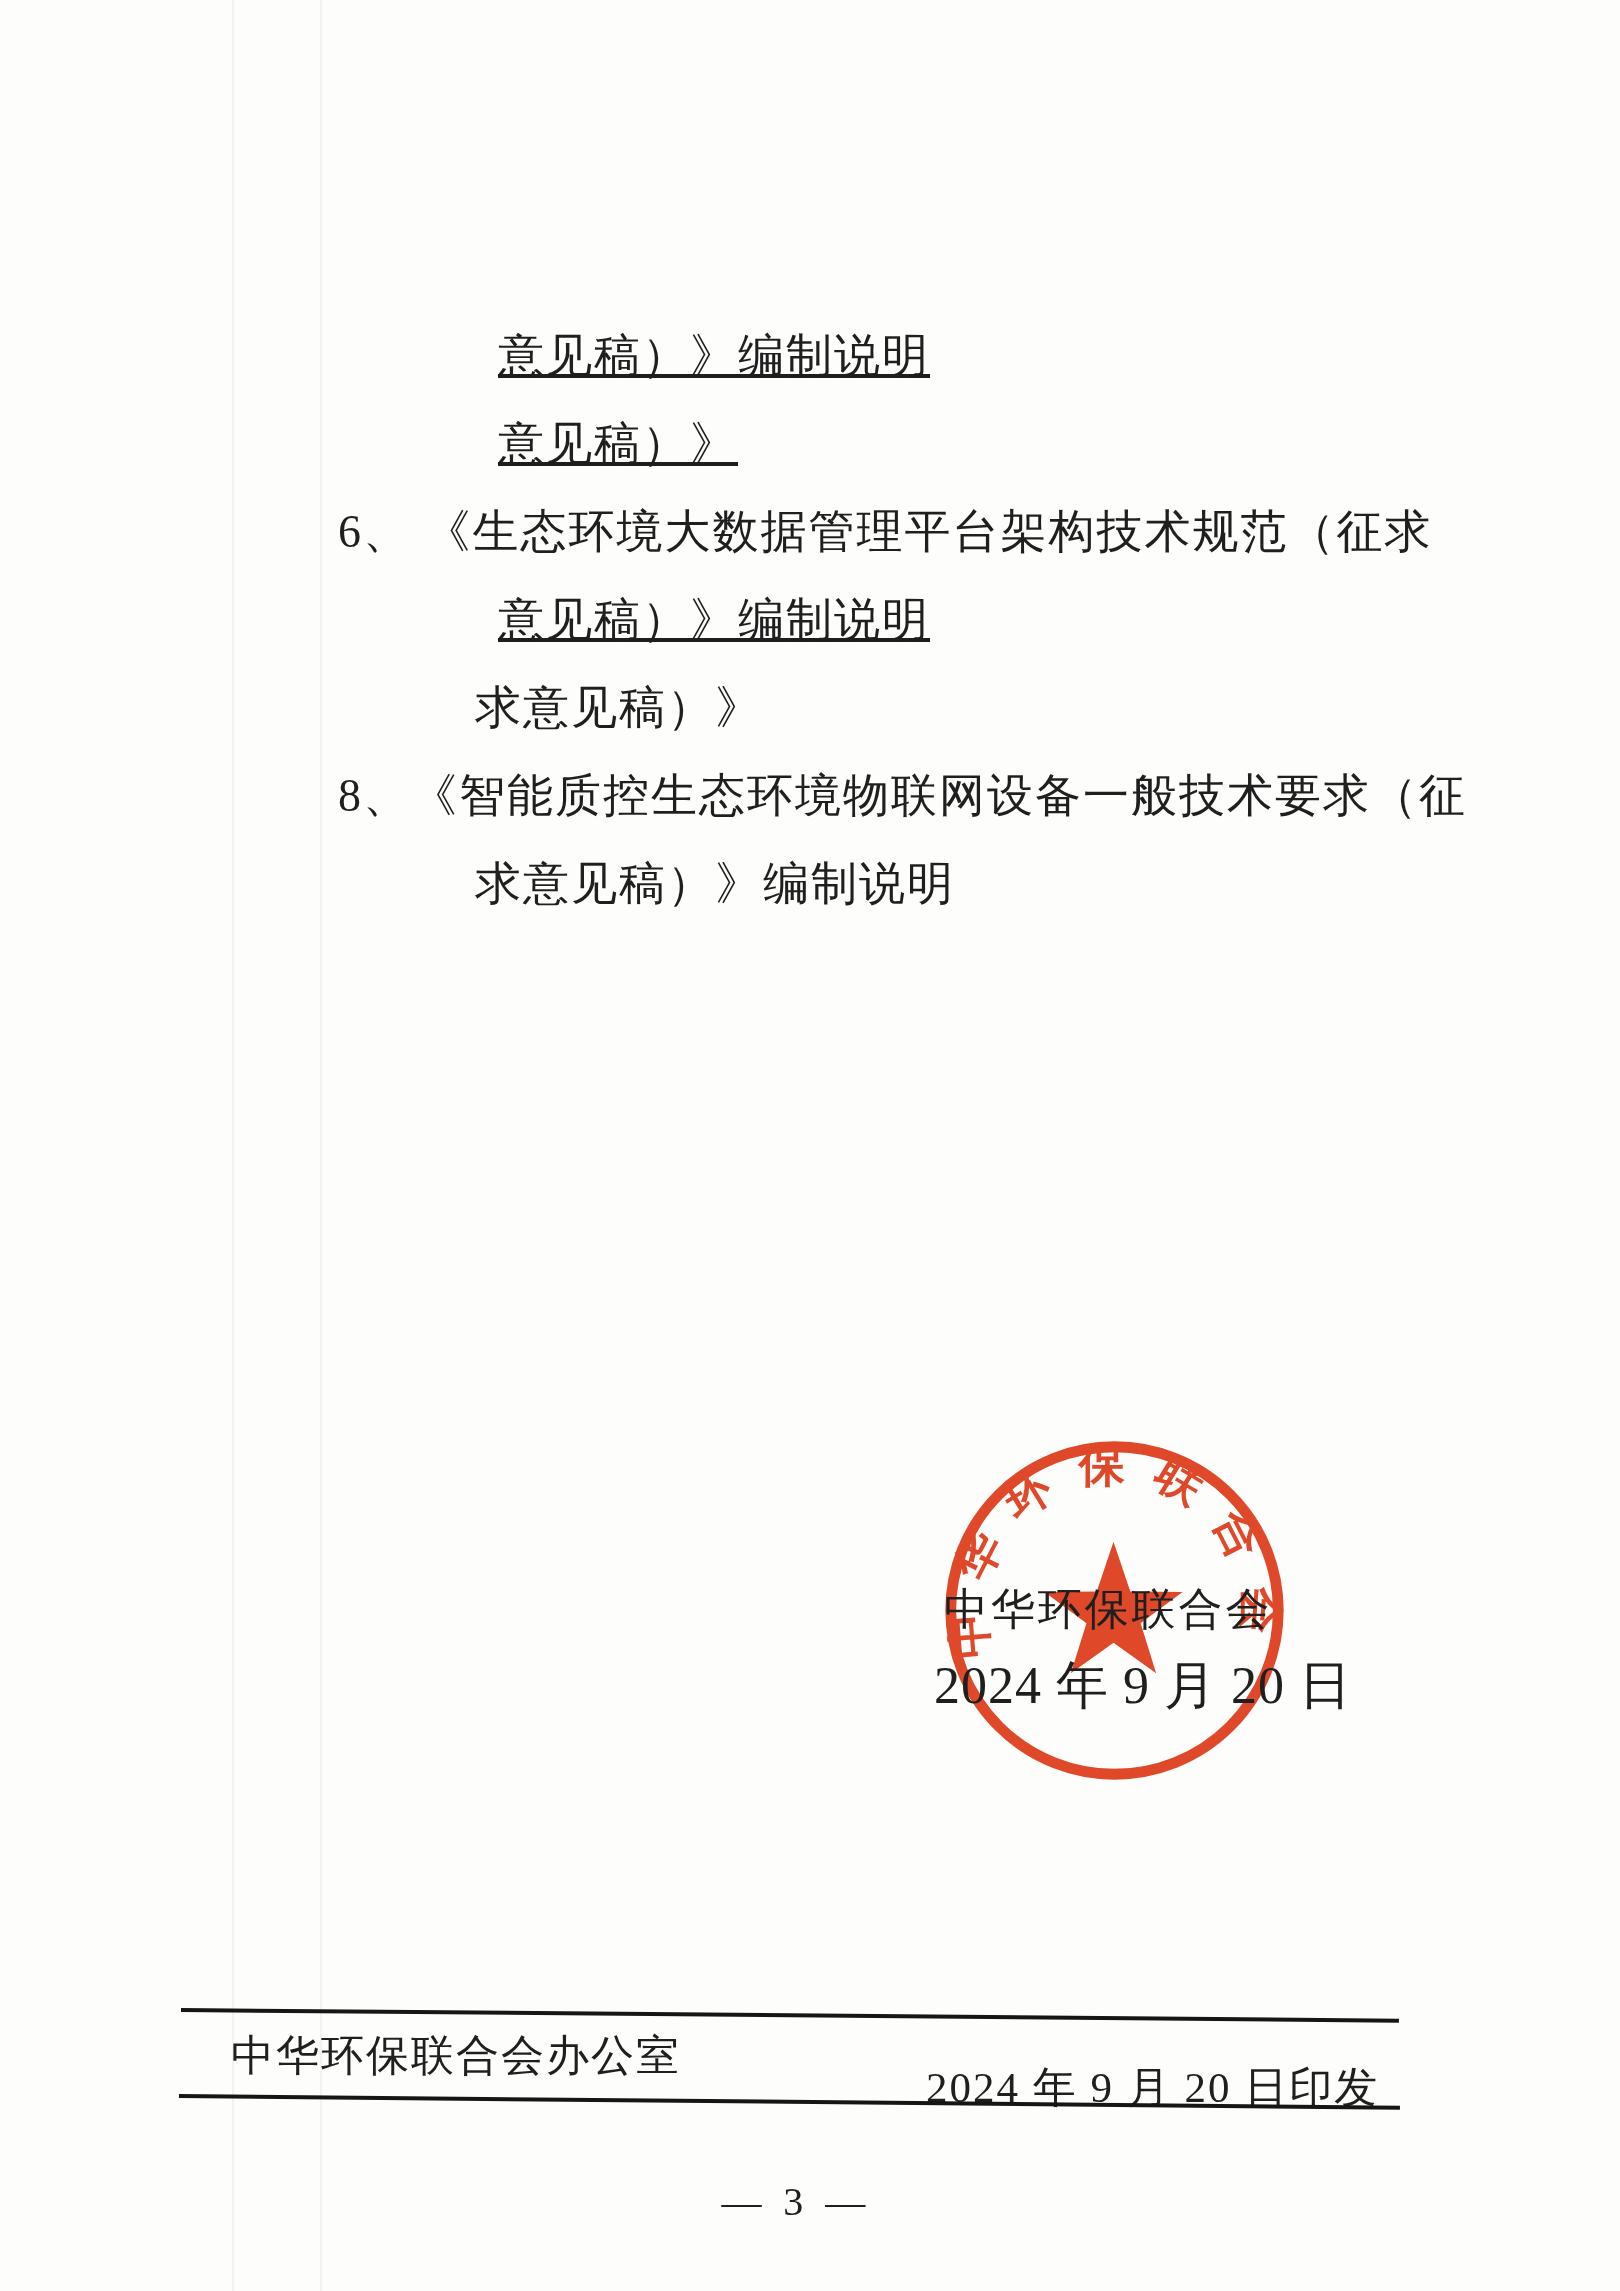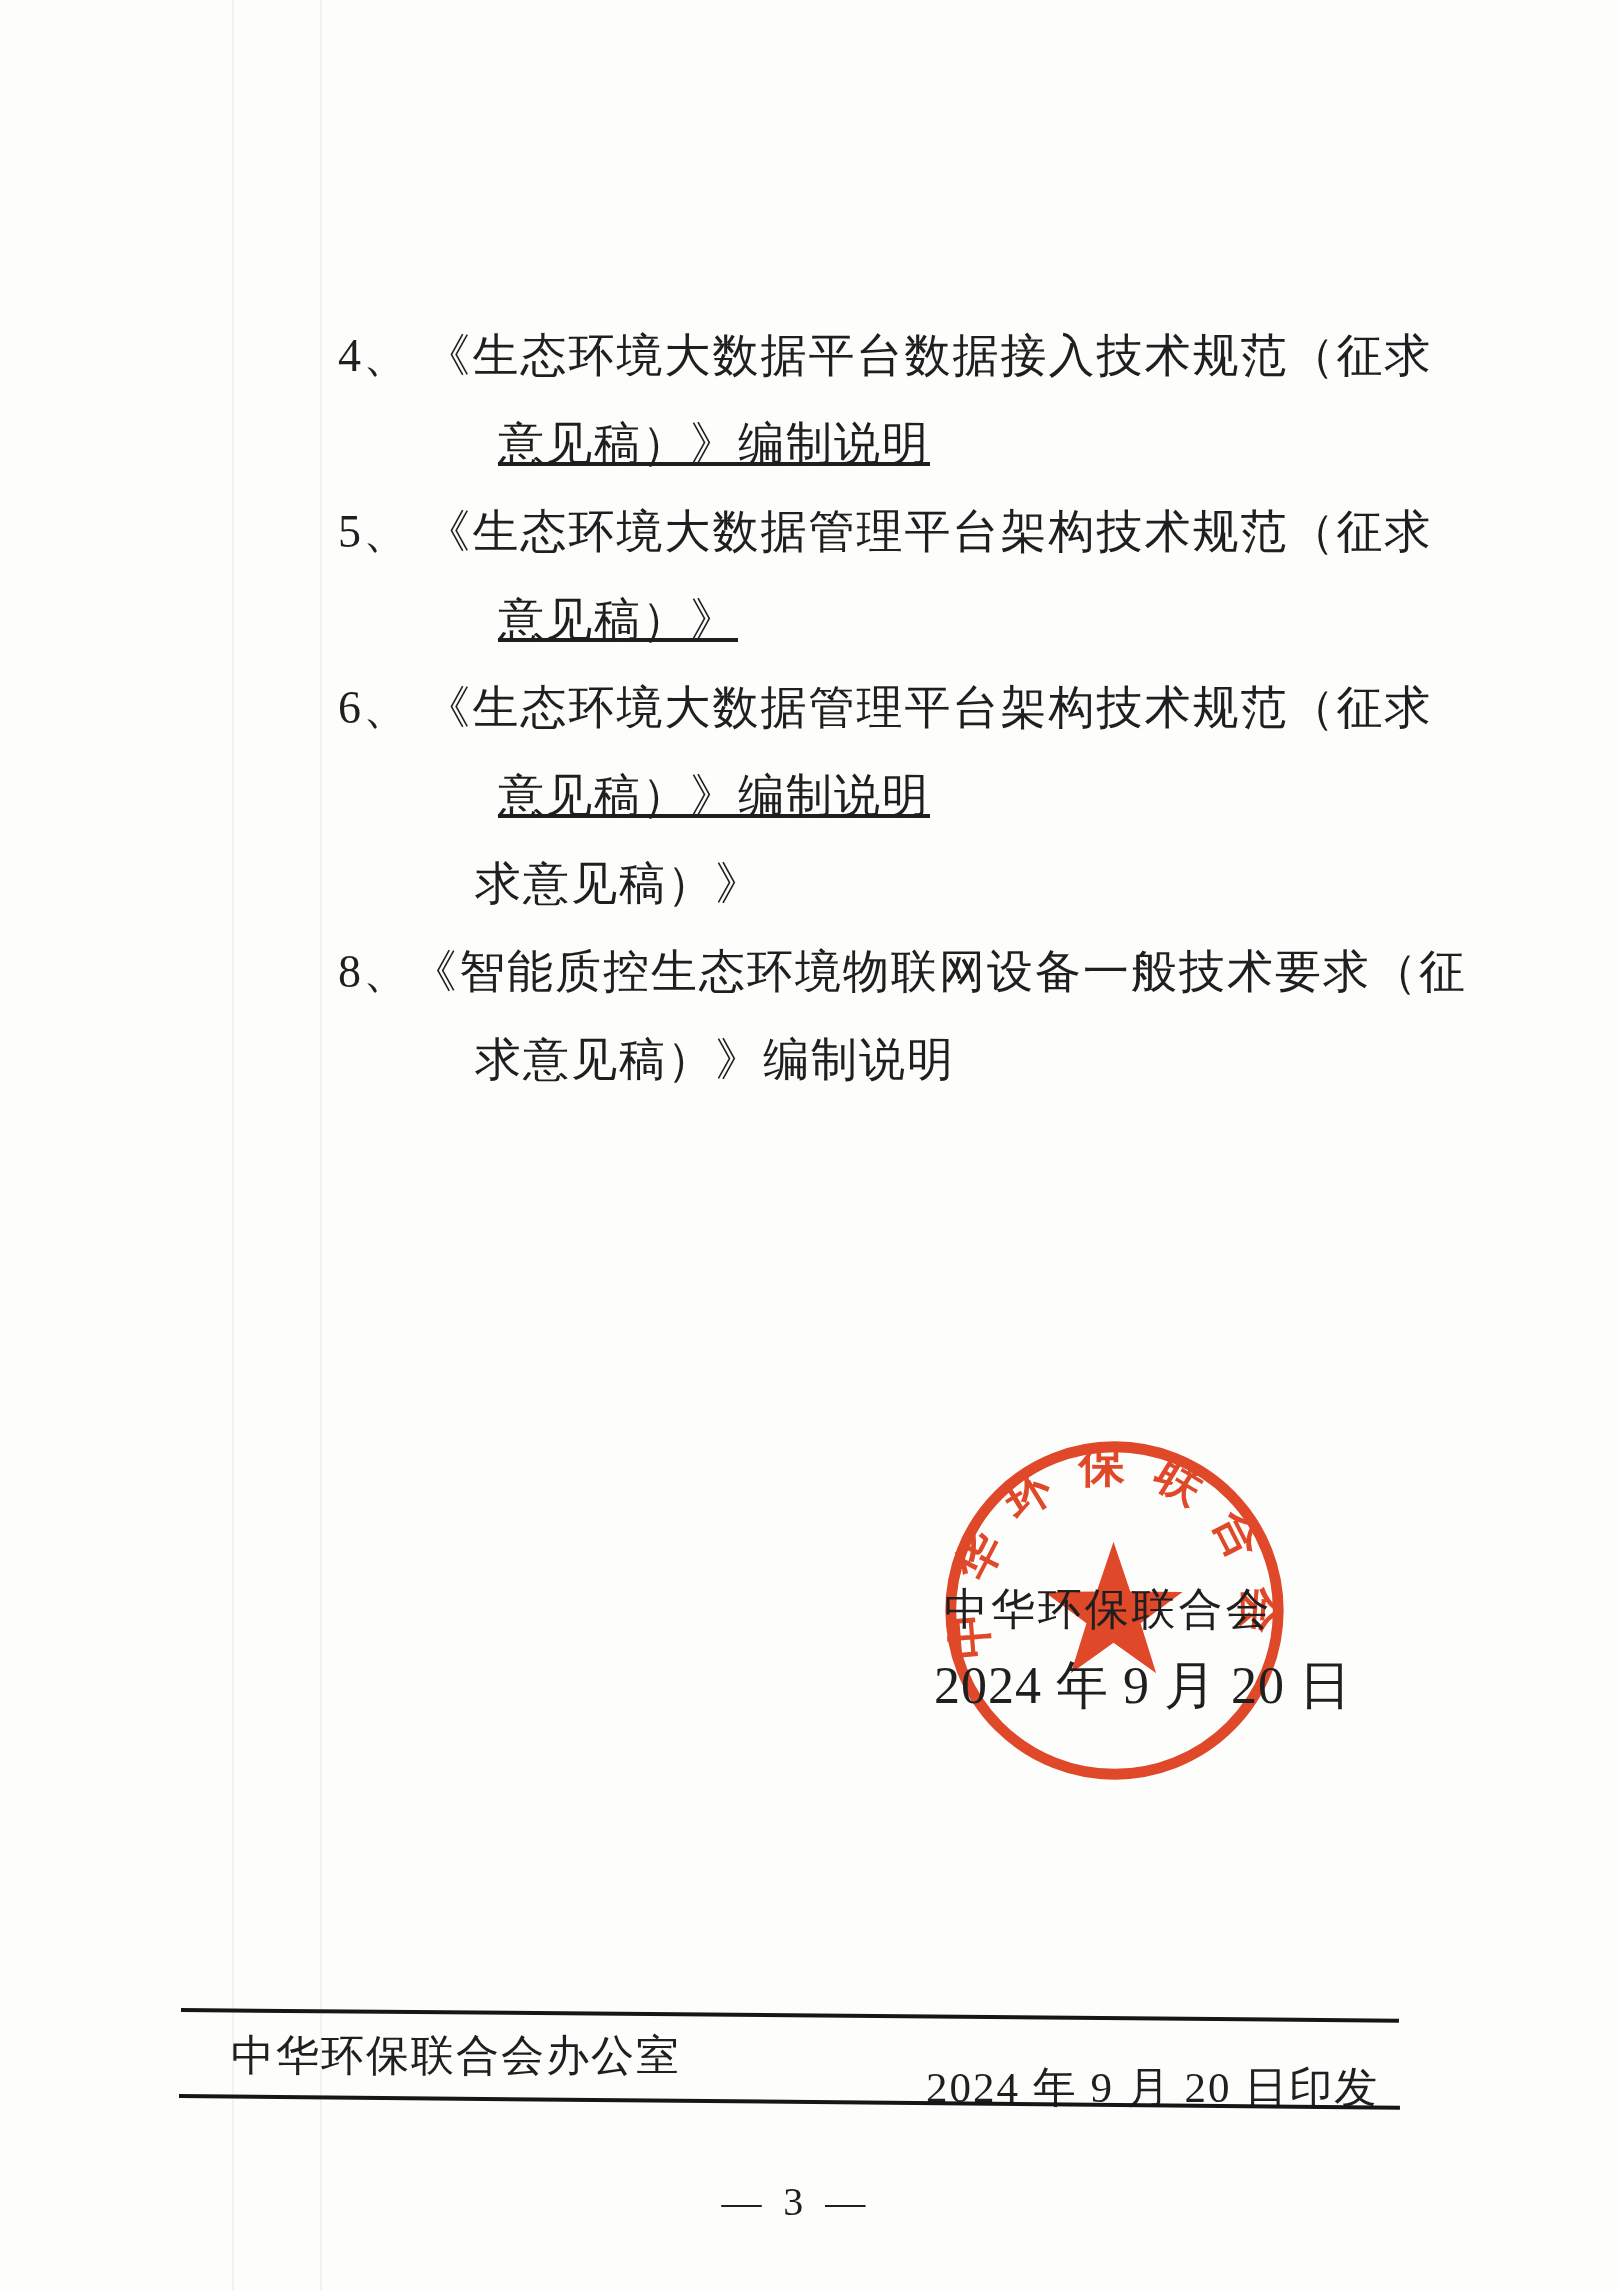--- a/index.html
+++ b/index.html
@@ -127,23 +127,21 @@
 </style>
 </head>
 <body>
 
 <div class="page">
 
   <div class="scan-line a"></div>
   <div class="scan-line b"></div>
 
   <div class="attachment-list">
-    <div class="doc-line">4、 《生态环境大数据平台数据接入技术规范（征求</div>
     <div class="doc-line indent-a">意见稿）》编制说明</div>
-    <div class="doc-line">5、 《生态环境大数据管理平台架构技术规范（征求</div>
     <div class="doc-line indent-a">意见稿）》</div>
     <div class="doc-line">6、 《生态环境大数据管理平台架构技术规范（征求</div>
     <div class="doc-line indent-a">意见稿）》编制说明</div>
     <div class="doc-line indent-b">求意见稿）》</div>
     <div class="doc-line">8、《智能质控生态环境物联网设备一般技术要求（征</div>
     <div class="doc-line indent-b">求意见稿）》编制说明</div>
   </div>
 
   <svg class="seal-svg" viewBox="0 0 360 360" aria-hidden="true">
     <circle cx="180" cy="180" r="167" fill="none" stroke-width="11" stroke="#e0482a"></circle>

